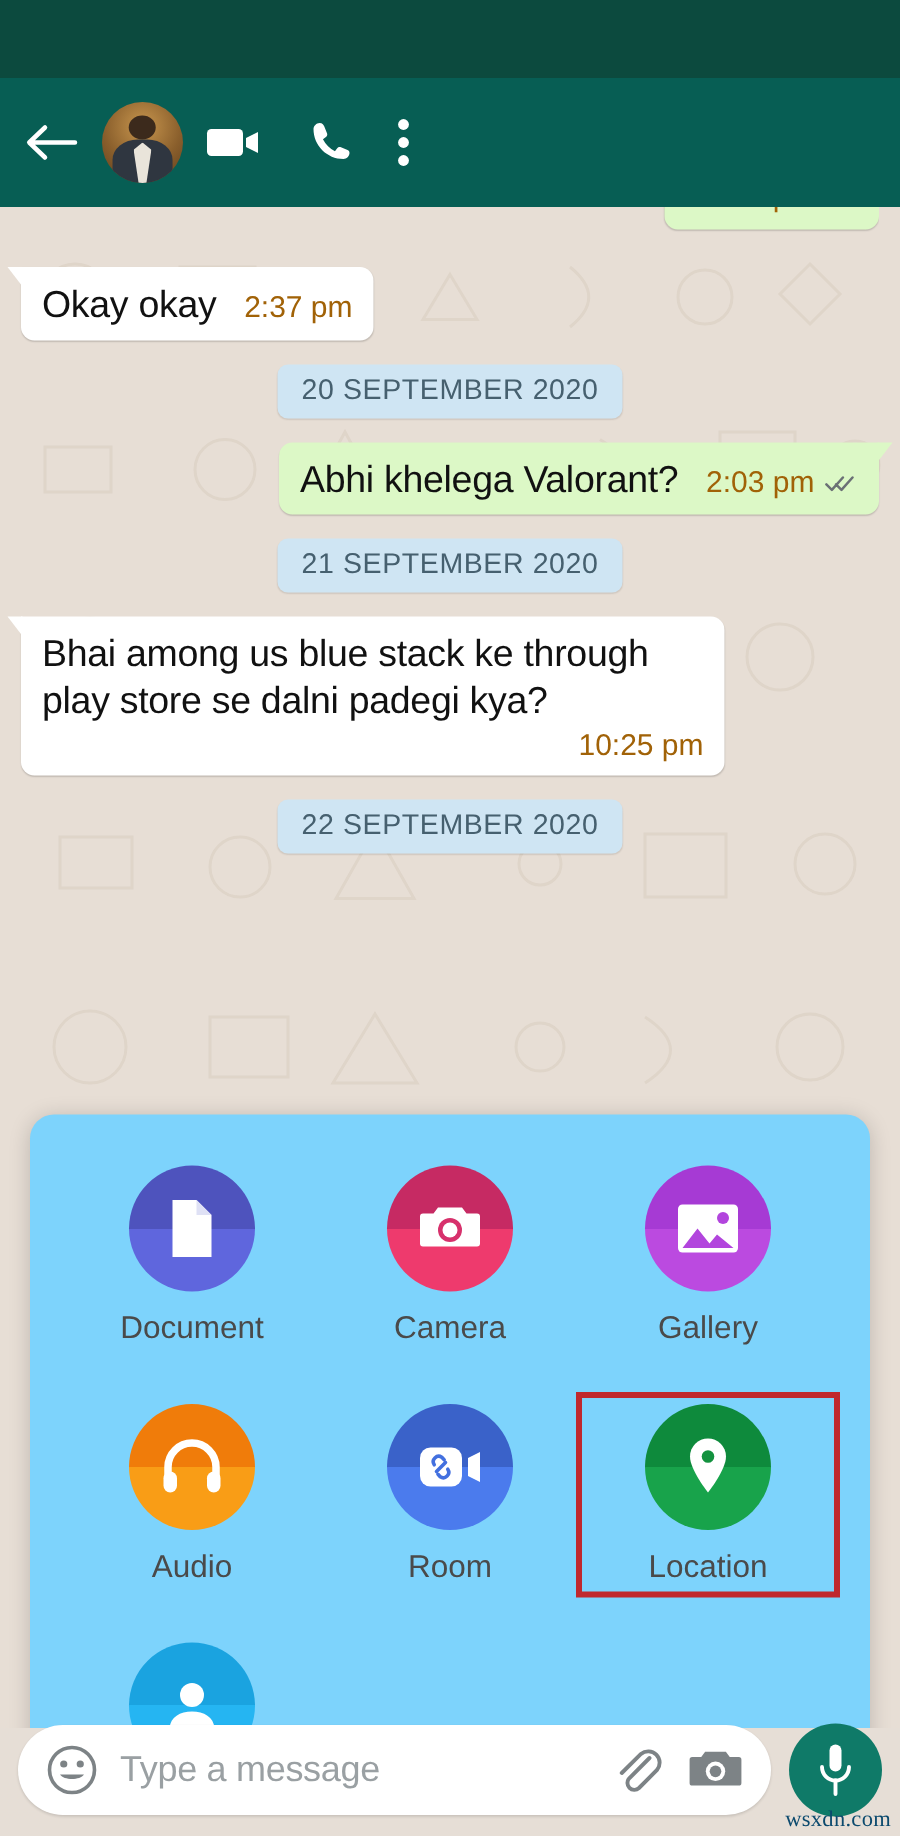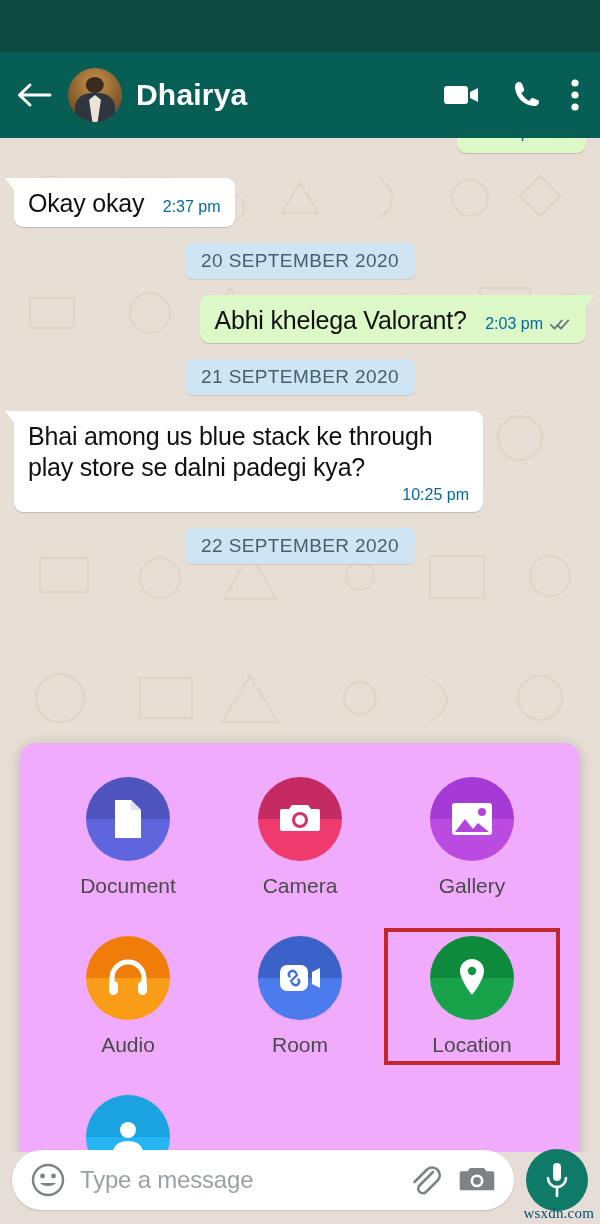--- a/index.html
+++ b/index.html
@@ -92,36 +92,36 @@
     border-bottom: 13px solid transparent;
   }
   .bubble.out::before {
     content:""; position:absolute; right:-9px; top:0; width:0; height:0;
     border-top: 0 solid transparent; border-left: 10px solid #dcf8c6;
     border-bottom: 13px solid transparent;
   }
   .btext { font-size: 25px; color:#111; line-height: 1.22; letter-spacing:-.2px; }
   .inline-meta { display:inline-flex; align-items:center; gap:7px; margin-left:14px;
     vertical-align: baseline; }
-  .bmeta { font-size: 16px; color:#0369a1; white-space:nowrap; }
+  .bmeta { font-size: 20px; color:#a16207; white-space:nowrap; }
   .meta-right { display:flex; align-items:center; justify-content:flex-end; gap:7px; margin-top:4px; }
   .ticks { width:22px; height:12px; display:inline-block; }
 
   .datechip {
     background:#cfe5f3; color:#46606f; font-size:19px; letter-spacing:.4px;
     padding: 7px 16px; border-radius:7px; box-shadow: 0 1px 1px rgba(0,0,0,.1);
   }
 
   .clip-top { overflow: hidden; height: 22px; margin-bottom: 18px; position: relative; }
   .clip-top .bubble { margin-top: -34px; }
 
   
   .attach-panel {
     position: absolute; left: 20px; right: 20px; top: 605px;
-    background:#f0abfc; border-radius: 16px; padding: 28px 22px 30px;
+    background:#7dd3fc; border-radius: 16px; padding: 28px 22px 30px;
     box-shadow: 0 2px 14px rgba(0,0,0,.18);
     text-align: center;
   }
   .grid { display: grid; grid-template-columns: repeat(3, 1fr); row-gap: 26px; }
   .cell { display:flex; flex-direction:column; align-items:center; gap:13px; cursor:pointer;
     padding: 6px 4px; }
   .cell.highlight { outline: 4px solid #c0282d; outline-offset: -2px; }
   .circle { width: 84px; height: 84px; border-radius: 50%; display:flex;
     align-items:center; justify-content:center; }
   .clabel { font-size: 21px; color:#4a4a4a; }
@@ -156,21 +156,20 @@
     <div class="icon-btn back">
       <svg width="36" height="30" viewBox="0 0 36 30">
         <path d="M34 15H4M14 5L3.5 15 14 25" stroke="#fff" stroke-width="3" fill="none" stroke-linecap="round" stroke-linejoin="round"></path>
       </svg>
     </div>
     <div class="avatar">
       <span class="head"></span>
       <span class="body"></span>
       <span class="shirt"></span>
     </div>
-    <div class="title">Dhairya</div>
     <div class="hdr-icons">
       <div class="icon-btn">
         <svg width="40" height="28" viewBox="0 0 40 28">
           <rect x="2" y="5" width="24" height="18" rx="3" fill="#fff"></rect>
           <path d="M28 11l8-4v14l-8-4z" fill="#fff"></path>
         </svg>
       </div>
       <div class="icon-btn">
         <svg width="32" height="32" viewBox="0 0 32 32">
           <path d="M9 3c-2 0-4 2-4 4 0 11 9 20 20 20 2 0 4-2 4-4 0-1-.5-1.7-1.3-2l-4.4-1.8c-.9-.4-1.9-.1-2.5.7l-1.5 2c-3.4-1.8-6.2-4.6-8-8l2-1.5c.8-.6 1.1-1.6.7-2.5L12.2 5.3C11.9 4.5 11 3 9 3z" fill="#fff"></path>

